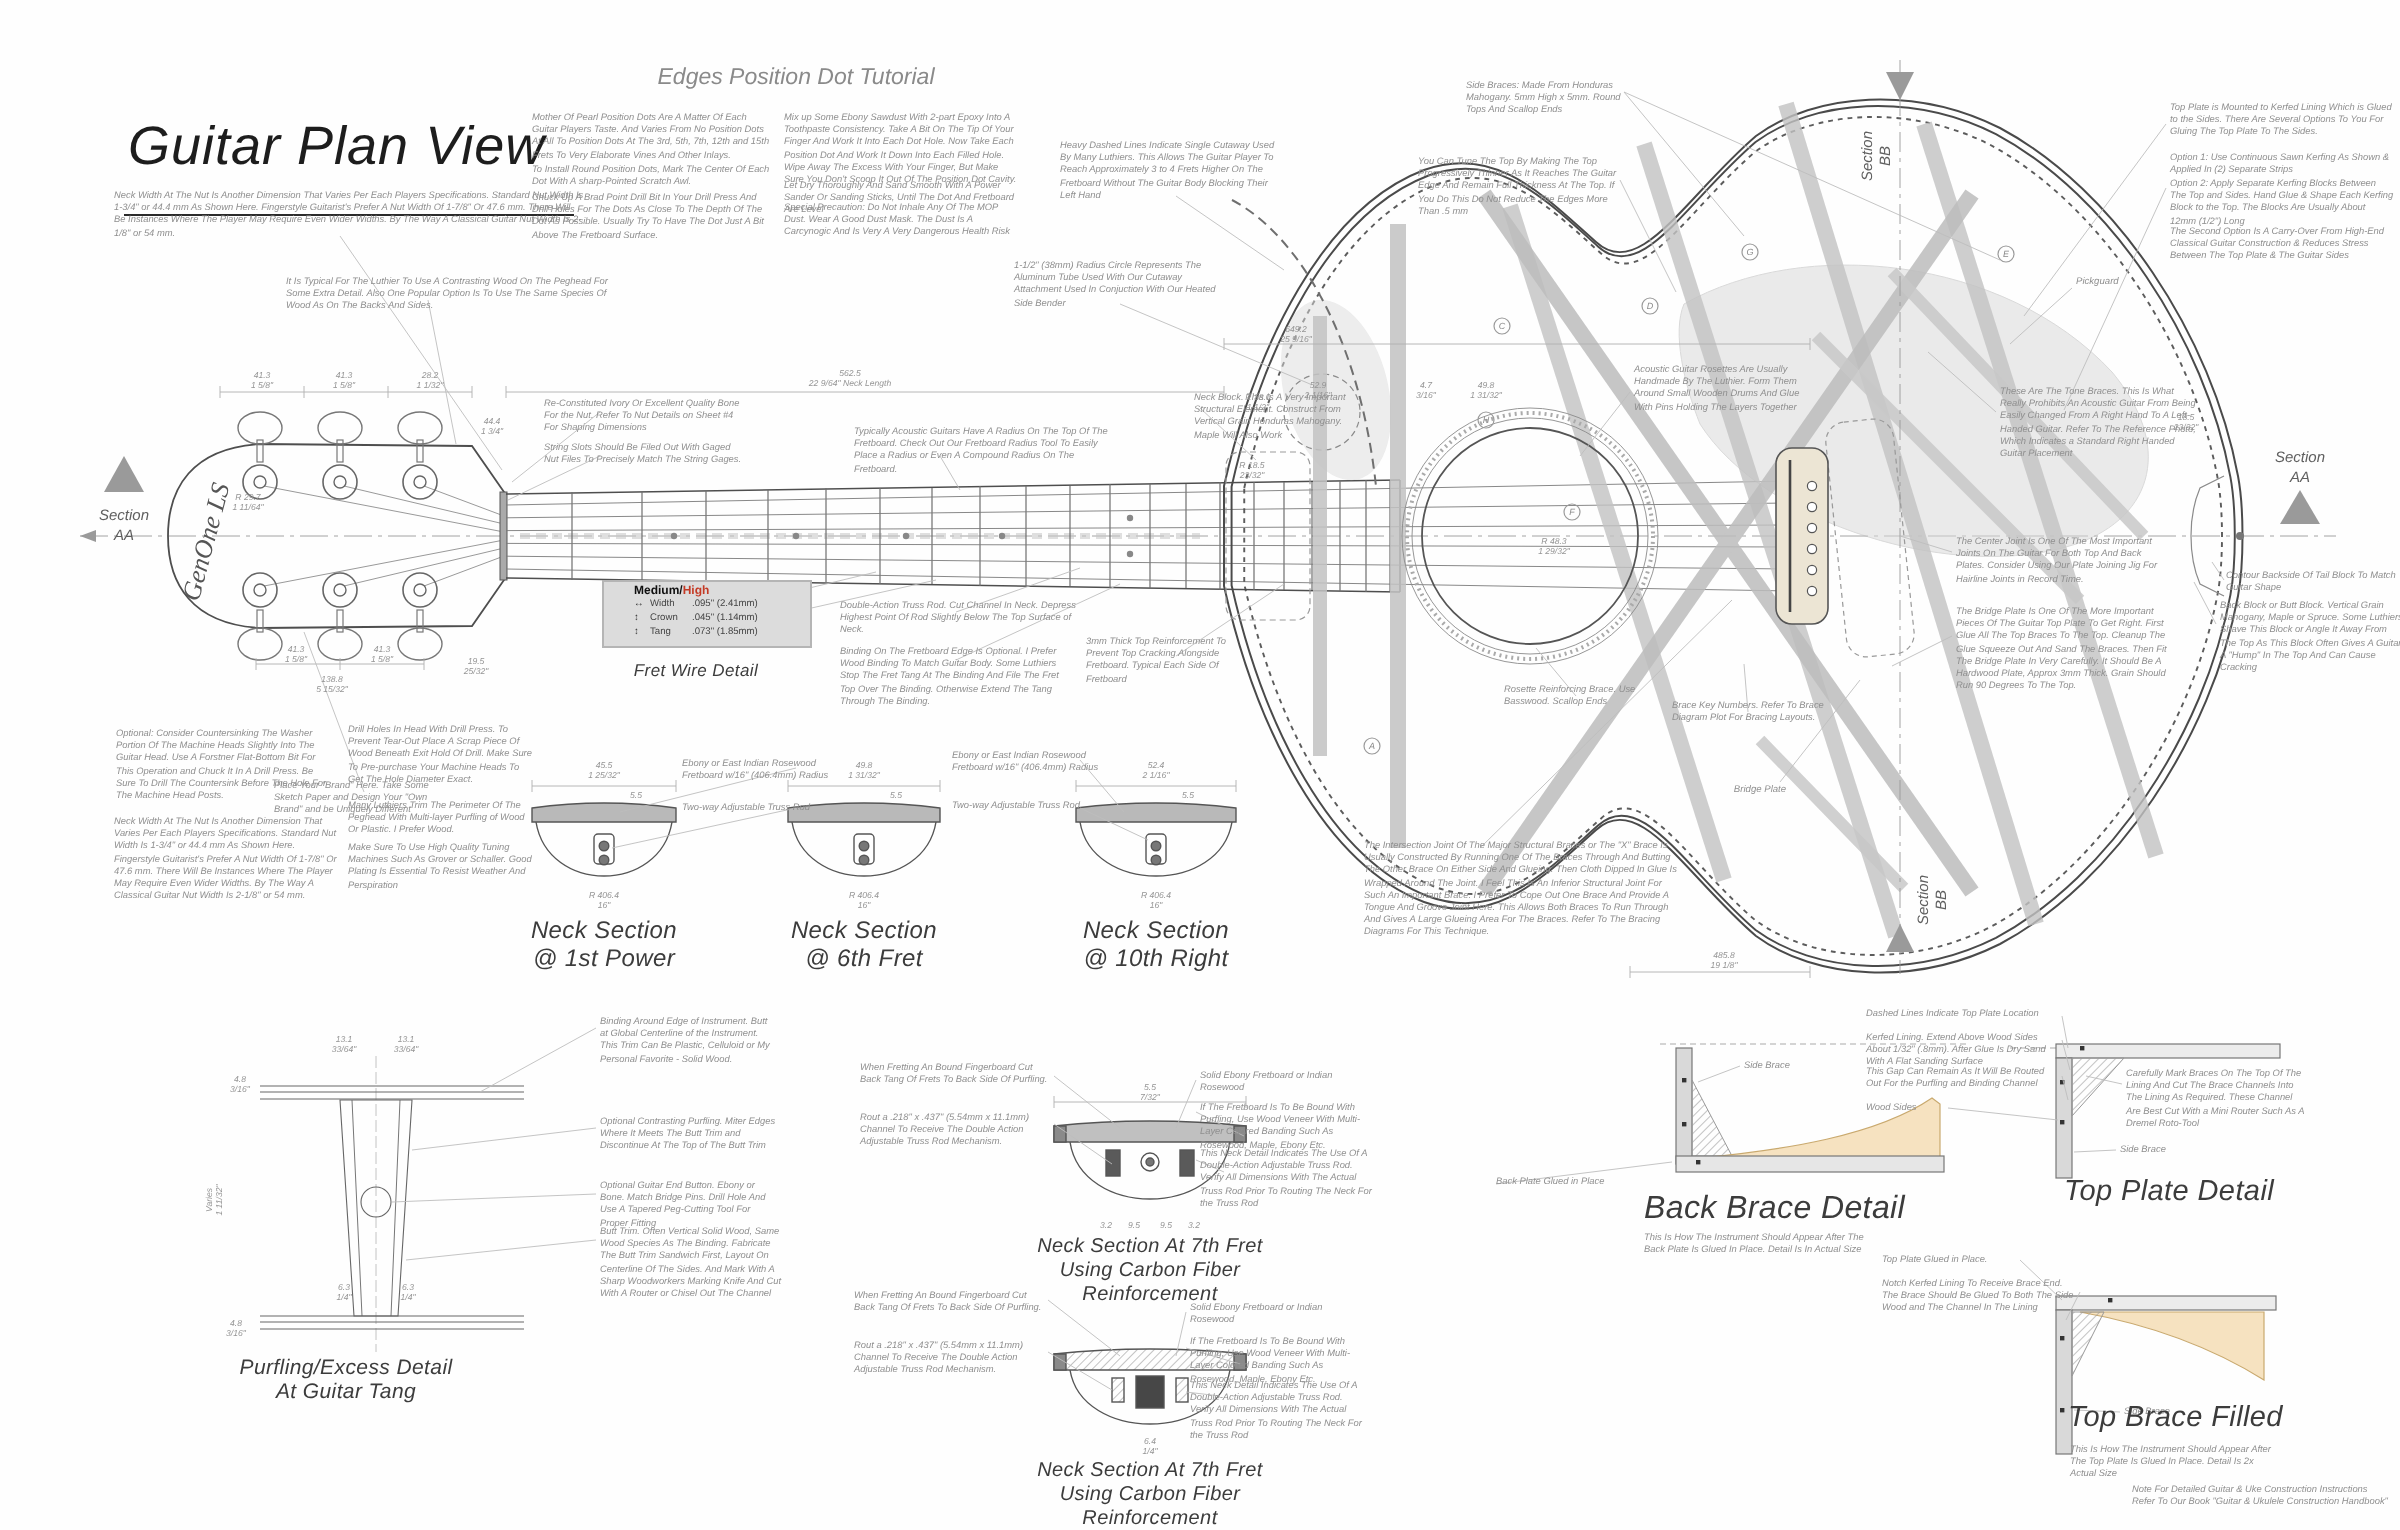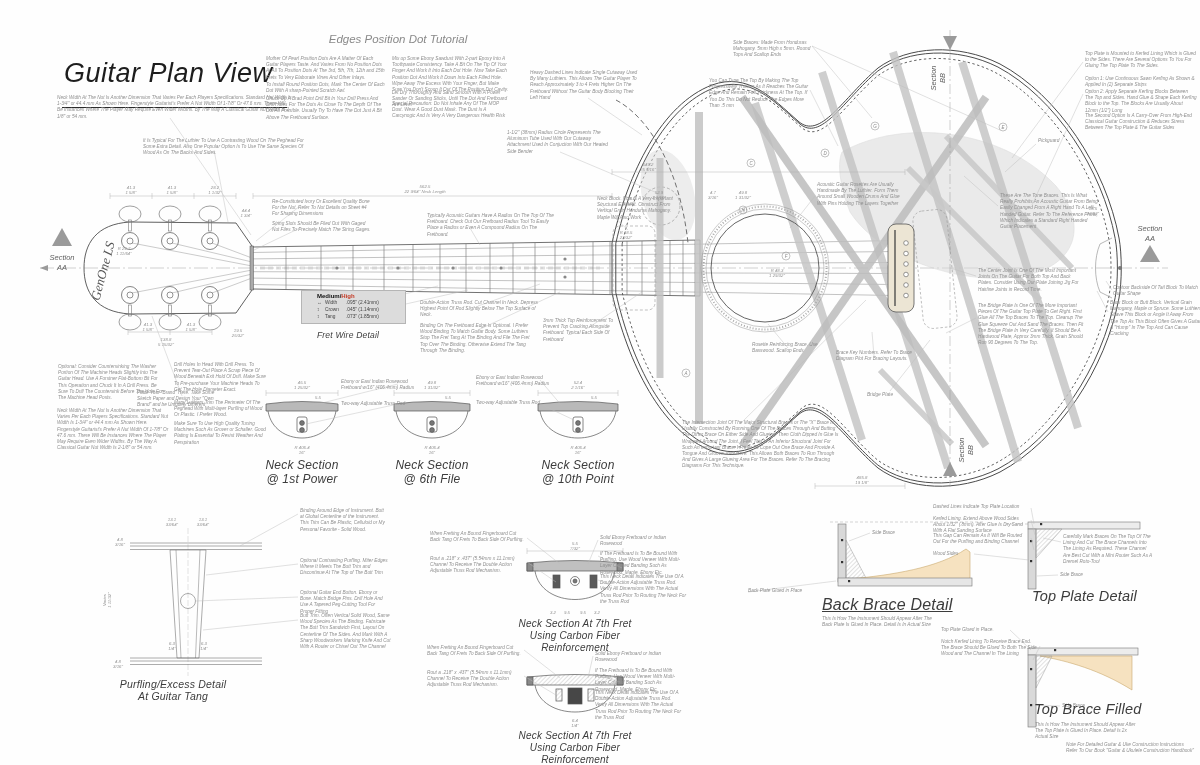--- a/index.html
+++ b/index.html
@@ -479,41 +479,41 @@
       <div class="anno" style="left: 1066px; top: 742px; width: 130px;">Note For Detailed Guitar &amp; Uke Construction Instructions Refer To Our Book "Guitar &amp; Ukulele Construction Handbook"</div>
       <div class="caption center" style="left: 306px; top: 330px; width: 84px; font-size: 8.5px;">
         <div>Fret Wire Detail</div>
       </div>
       <div class="caption center" style="left: 242px; top: 458px; width: 120px; font-size: 12px;">
         <div>Neck Section</div>
         <div>@ 1st Power</div>
       </div>
       <div class="caption center" style="left: 372px; top: 458px; width: 120px; font-size: 12px;">
         <div>Neck Section</div>
-        <div>@ 6th File</div>
+        <div>@ 6th Fret</div>
       </div>
       <div class="caption center" style="left: 518px; top: 458px; width: 120px; font-size: 12px;">
         <div>Neck Section</div>
-        <div>@ 10th Point</div>
+        <div>@ 10th Right</div>
       </div>
       <div class="caption center" style="left: 500px; top: 618px; width: 150px; font-size: 10px;">
         <div>Neck Section At 7th Fret</div>
         <div>Using Carbon Fiber</div>
         <div>Reinforcement</div>
       </div>
       <div class="caption center" style="left: 500px; top: 730px; width: 150px; font-size: 10px;">
         <div>Neck Section At 7th Fret</div>
         <div>Using Carbon Fiber</div>
         <div>Reinforcement</div>
       </div>
       <div class="caption center" style="left: 108px; top: 678px; width: 130px; font-size: 10.5px;">
         <div>Purfling/Excess Detail</div>
         <div>At Guitar Tang</div>
       </div>
-      <div class="caption" style="left: 822px; top: 596px; width: 200px; font-size: 16px; text-decoration: underline;">
+      <div class="caption" style="left: 822px; top: 596px; width: 200px; font-size: 16px;">
         <div>Back Brace Detail</div>
       </div>
       <div class="caption" style="left: 1032px; top: 588px; width: 160px; font-size: 14.5px;">
         <div>Top Plate Detail</div>
       </div>
       <div class="caption" style="left: 1034px; top: 701px; width: 160px; font-size: 14.5px;">
         <div>Top Brace Filled</div>
       </div>
     </div>
 

